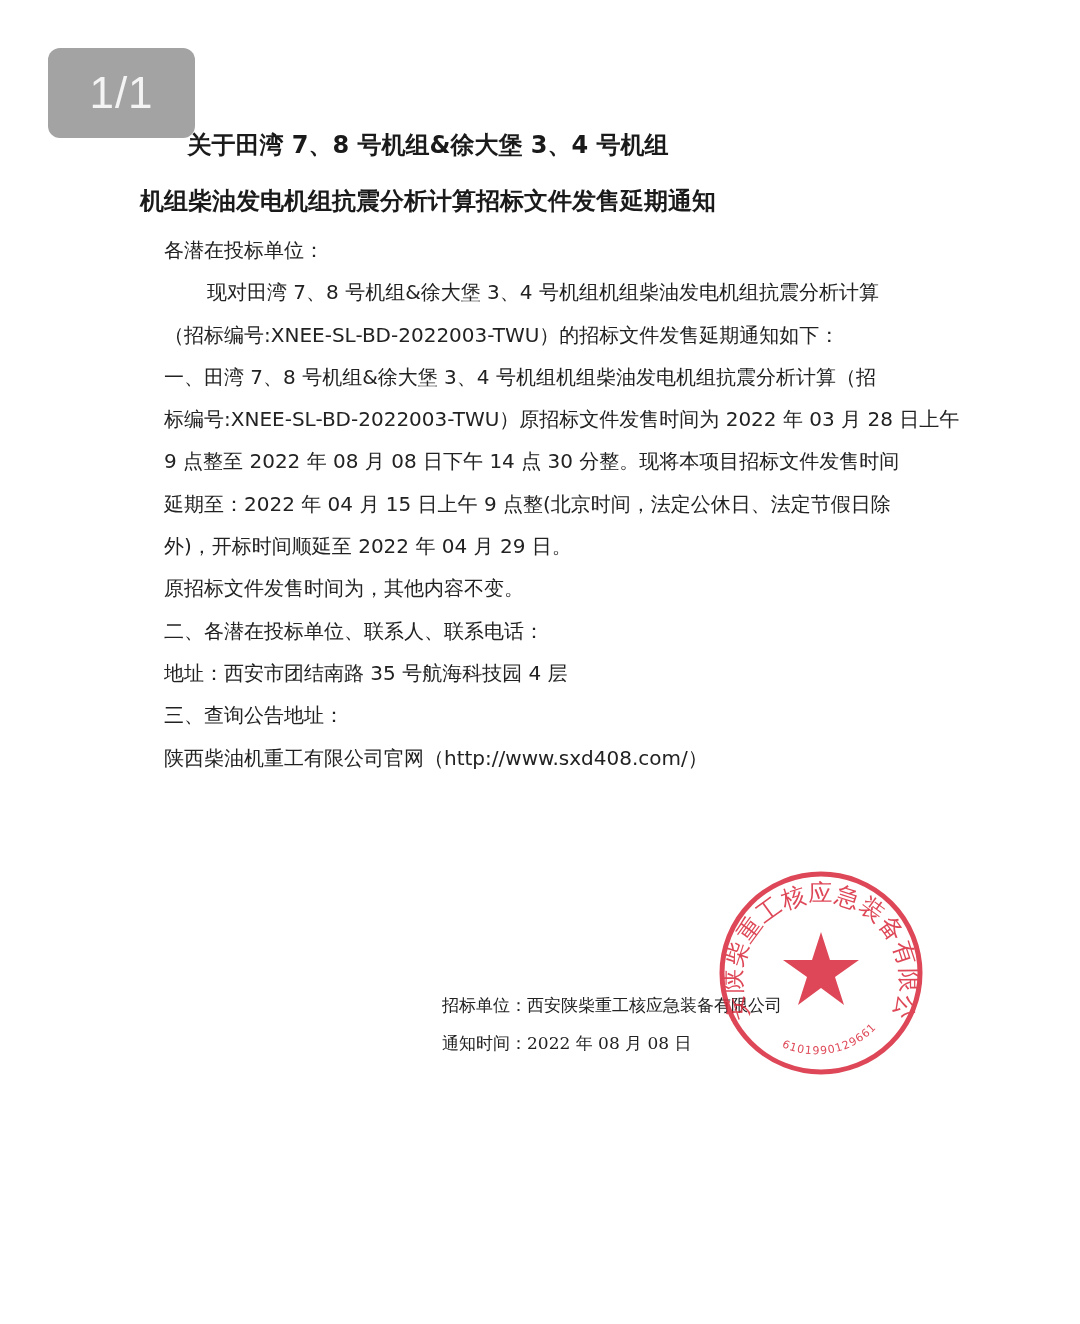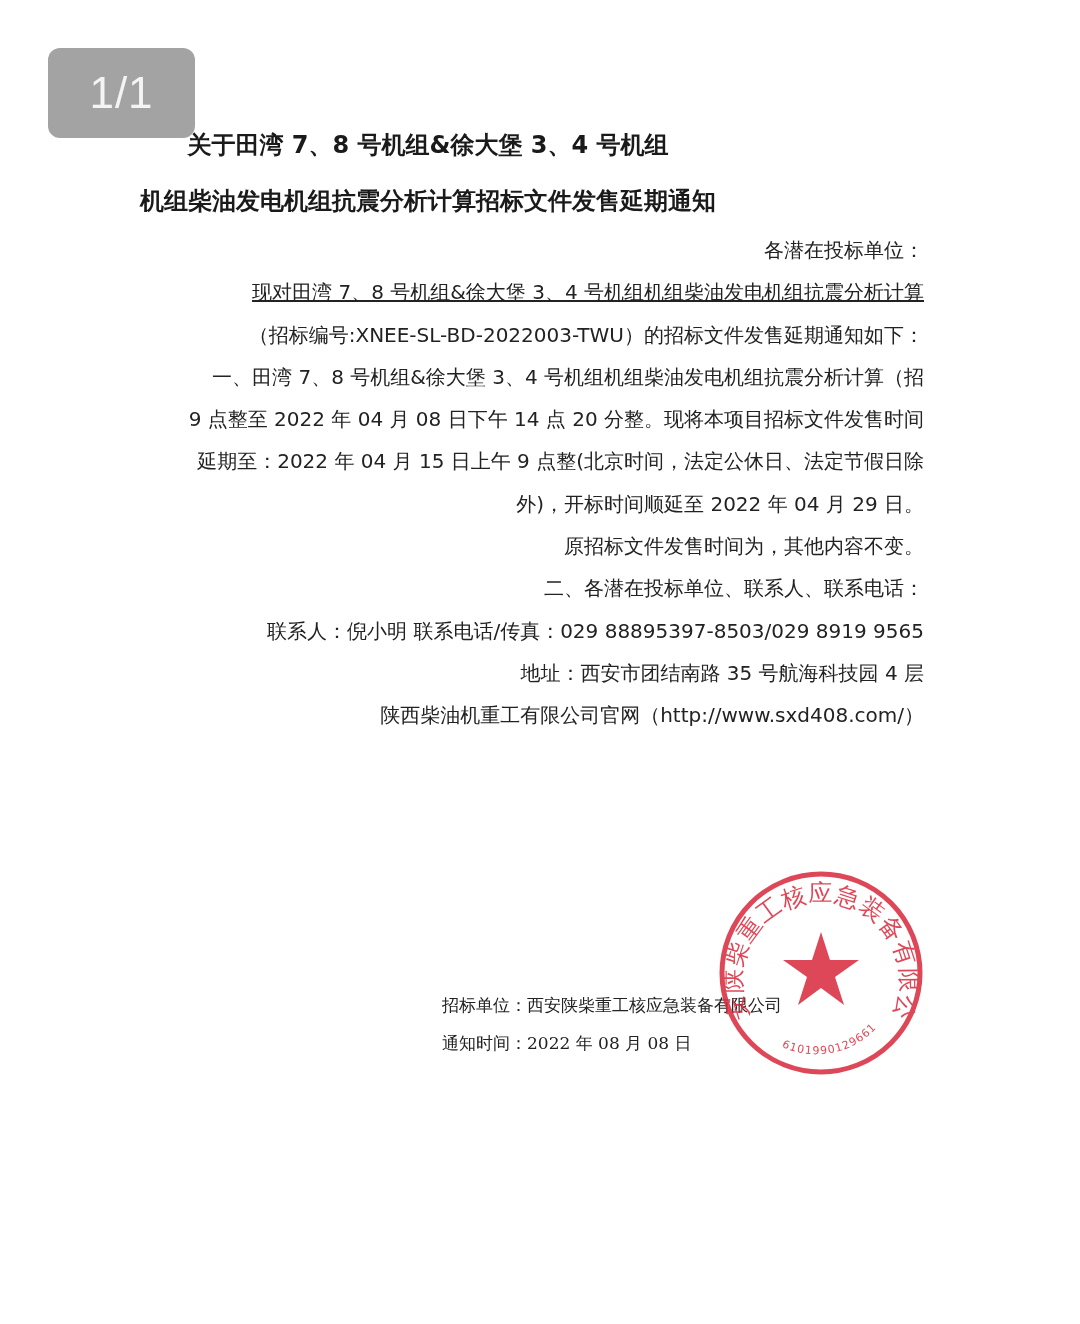--- a/index.html
+++ b/index.html
@@ -44,28 +44,27 @@
   }
   .title.t1 { top: 129px; }
   .title.t2 { top: 185px; }
   .body-text {
     position: absolute;
     left: 164px;
     width: 760px;
     font-size: 20px;
     line-height: 42px;
     color: #222222;
-    text-align: right;
   }
   .line {
     display: block;
     white-space: nowrap;
     height: 42.3px;
   }
-  .indent { padding-left: 43px; text-decoration: underline; }
+  .indent { padding-left: 43px; }
   .signature {
     position: absolute;
     left: 442px;
     font-family: "DejaVu Serif", "Liberation Serif", serif;
     font-size: 17px;
     color: #222;
     white-space: nowrap;
     margin-top: 42px;
   }
   .sig1 { top: 952px; }
@@ -87,27 +86,28 @@
 </div>
 
 <div class="title t1">关于田湾 7、8 号机组&amp;徐大堡 3、4 号机组</div>
 <div class="title t2">机组柴油发电机组抗震分析计算招标文件发售延期通知</div>
 
 <div class="body-text" style="top:229px;">
   <span class="line">各潜在投标单位：</span>
   <span class="line indent">现对田湾 7、8 号机组&amp;徐大堡 3、4 号机组机组柴油发电机组抗震分析计算</span>
   <span class="line">（招标编号:XNEE-SL-BD-2022003-TWU）的招标文件发售延期通知如下：</span>
   <span class="line">一、田湾 7、8 号机组&amp;徐大堡 3、4 号机组机组柴油发电机组抗震分析计算（招</span>
-  <span class="line">9 点整至 2022 年 04 月 08 日下午 14 点 20 分整。现将本项目招标文件发售时间</span>
+  <span class="line">标编号:XNEE-SL-BD-2022003-TWU）原招标文件发售时间为 2022 年 03 月 28 日上午</span>
+  <span class="line">9 点整至 2022 年 08 月 08 日下午 14 点 30 分整。现将本项目招标文件发售时间</span>
   <span class="line">延期至：2022 年 04 月 15 日上午 9 点整(北京时间，法定公休日、法定节假日除</span>
   <span class="line">外)，开标时间顺延至 2022 年 04 月 29 日。</span>
   <span class="line">原招标文件发售时间为，其他内容不变。</span>
   <span class="line">二、各潜在投标单位、联系人、联系电话：</span>
-  <span class="line">联系人：倪小明  联系电话/传真：029 88895397-8503/029 8919 9565</span>
   <span class="line">地址：西安市团结南路 35 号航海科技园 4 层</span>
+  <span class="line">三、查询公告地址：</span>
   <span class="line">陕西柴油机重工有限公司官网（http://www.sxd408.com/）</span>
 </div>
 
 <div class="signature sig1">招标单位：西安陕柴重工核应急装备有限公司</div>
 <div class="signature sig2">通知时间：2022 年 08 月 08 日</div>
 
 <svg class="seal" viewBox="0 0 206 206">
   <defs>
     <path id="sealArc" d="M 33 150 A 80 80 0 1 1 173 150" fill="none"></path>
     <path id="numArc" d="M 55 172 A 82 82 0 0 0 165 150" fill="none"></path>

